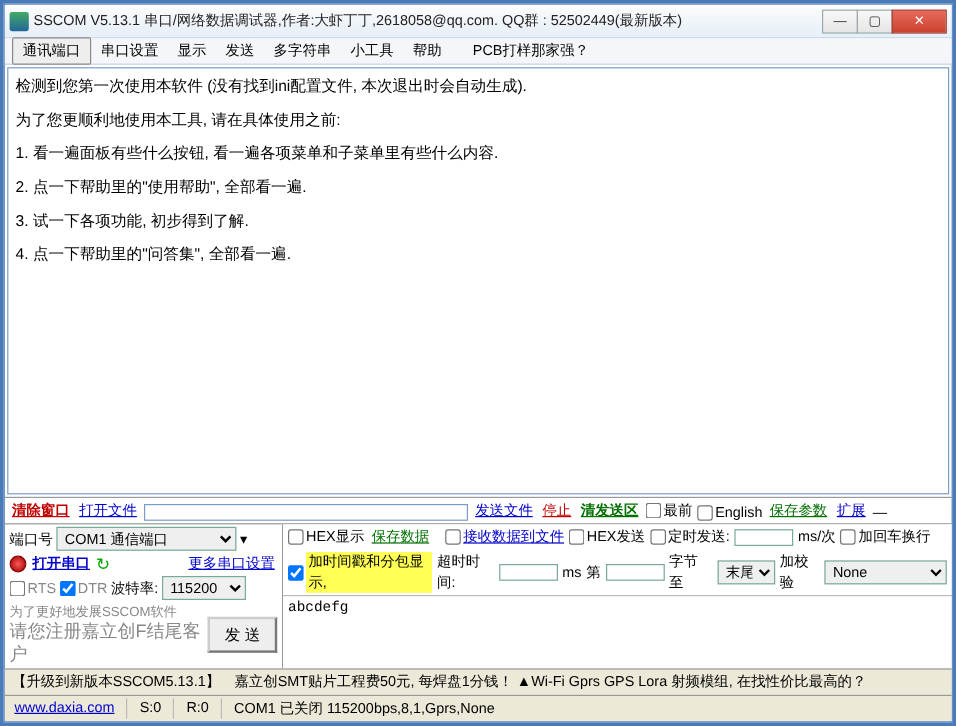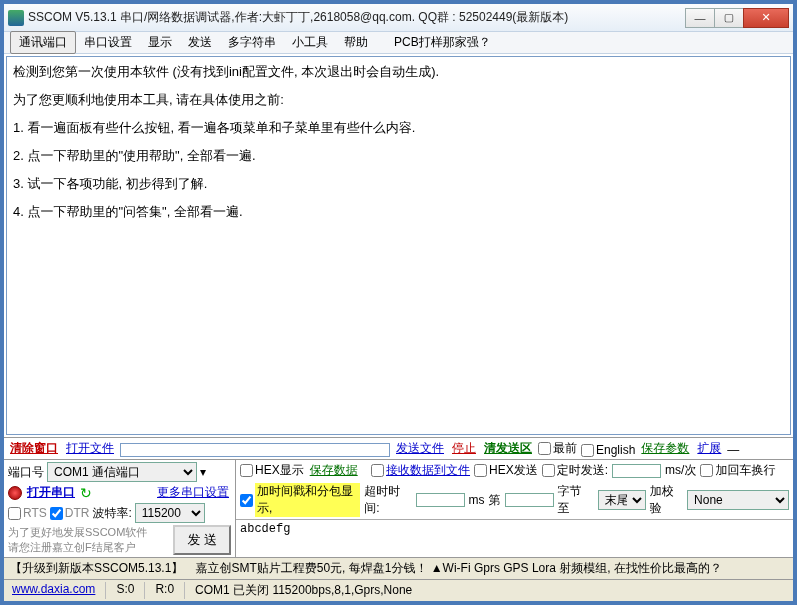--- a/index.html
+++ b/index.html
@@ -225,21 +225,21 @@
             <span>DTR</span>
           </label>
         <span class="field-label">波特率:</span>
         <select class="combo" style="width:70px">
           <option>115200</option>
         </select>
       </div>
       <div class="lower-left-row">
         <div style="flex:1">
           <div class="grey" style="font-size:11px">为了更好地发展SSCOM软件</div>
-          <div class="grey" style="font-size:11px">请您注册嘉立创F结尾客户</div>
+          <div class="grey" style="font-size:15px">请您注册嘉立创F结尾客户</div>
         </div>
         <button class="send-btn">发  送</button>
       </div>
     </div>
 
     <div class="lower-right">
       <div class="lower-right-top">
         <label class="chk">
             <input type="checkbox" style="">
             <span>HEX显示</span>

